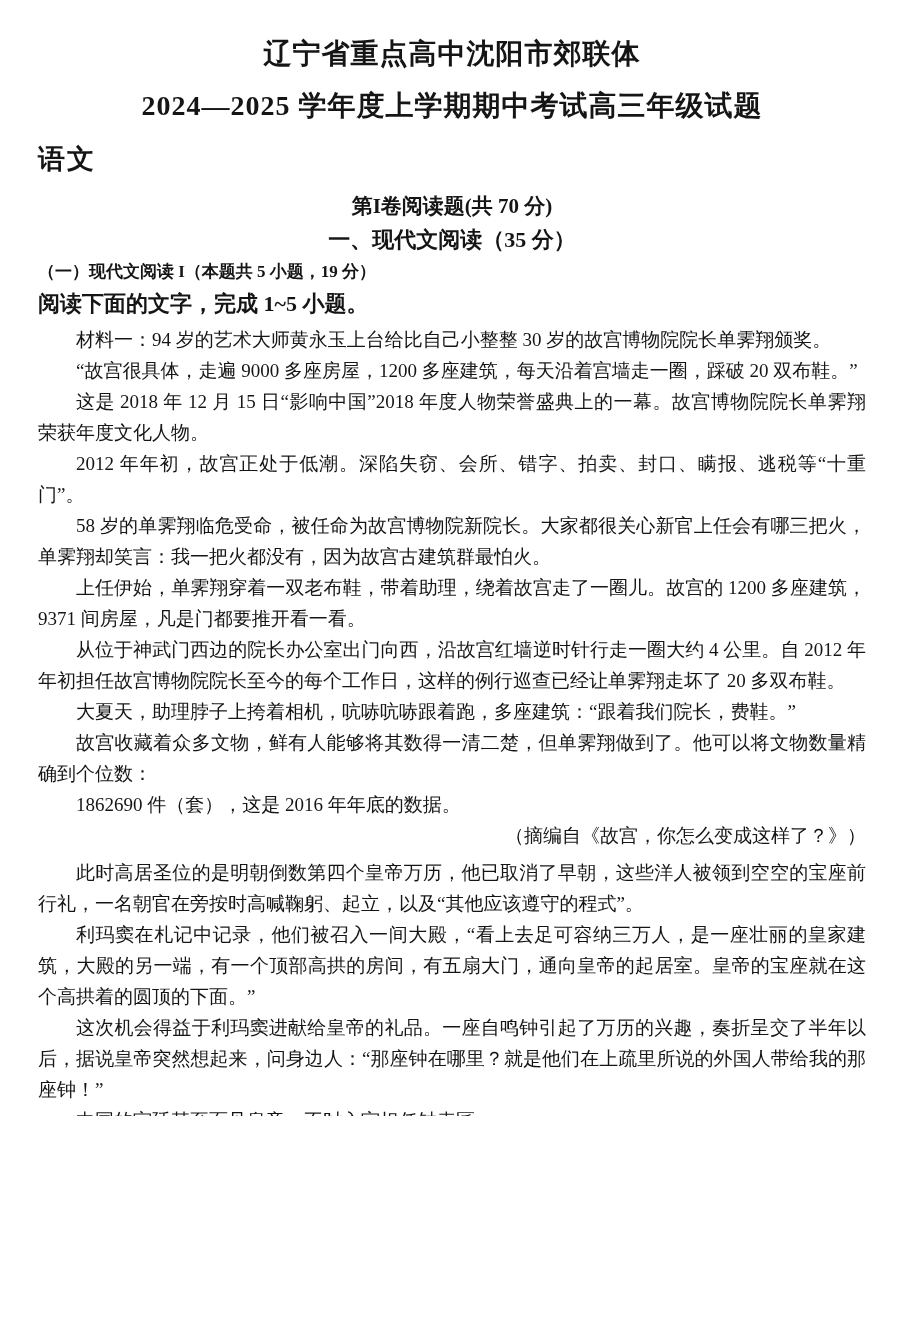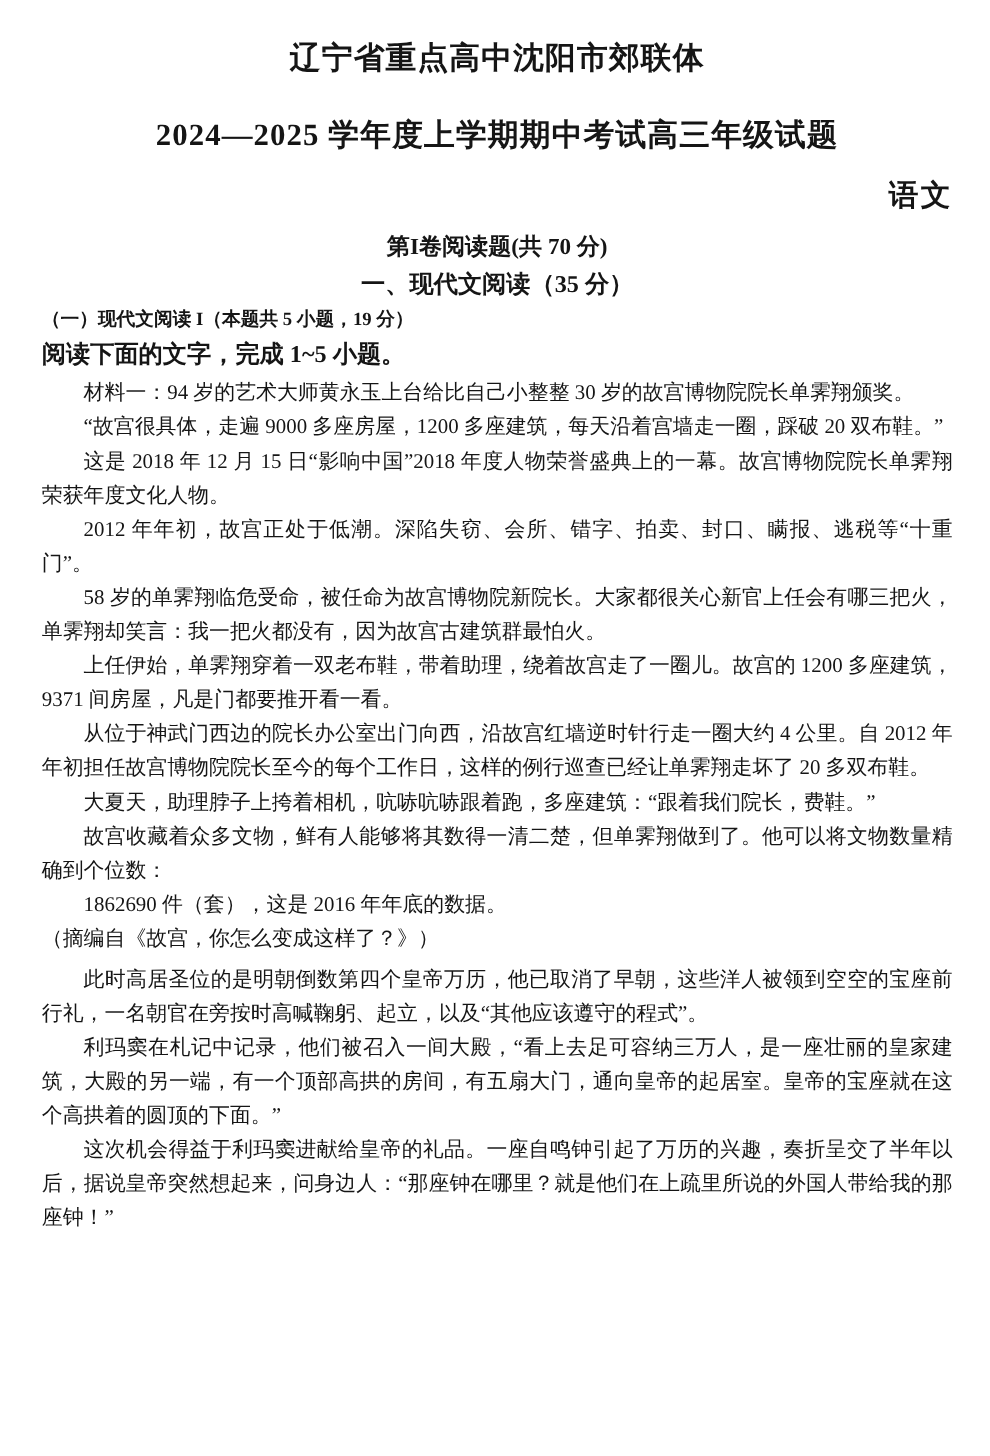--- a/index.html
+++ b/index.html
@@ -21,28 +21,28 @@
     line-height: 32px;
     font-weight: bold;
     text-align: center;
     letter-spacing: 1px;
   }
   .title-line2 {
     font-size: 28px;
     line-height: 32px;
     font-weight: bold;
     text-align: center;
-    margin-top: 38px;
+    margin-top: 20px;
     letter-spacing: 1px;
   }
   .subject {
     font-size: 27px;
     line-height: 32px;
     font-weight: bold;
-    text-align: right;
+    text-align: left;
     margin-top: 21px;
     letter-spacing: 2px;
   }
   .part-header {
     font-size: 21px;
     line-height: 26px;
     font-weight: bold;
     text-align: center;
     margin-top: 18px;
   }
@@ -69,21 +69,21 @@
   .para {
     font-size: 19px;
     line-height: 31px;
     text-align: justify;
     text-indent: 2em;
     font-weight: normal;
   }
   .attribution {
     font-size: 19px;
     line-height: 31px;
-    text-align: left;
+    text-align: right;
     text-indent: 0;
   }
   .material2-block {
     margin-top: 6px;
   }
 </style>
 </head>
 <body>
 
 <div class="page">

